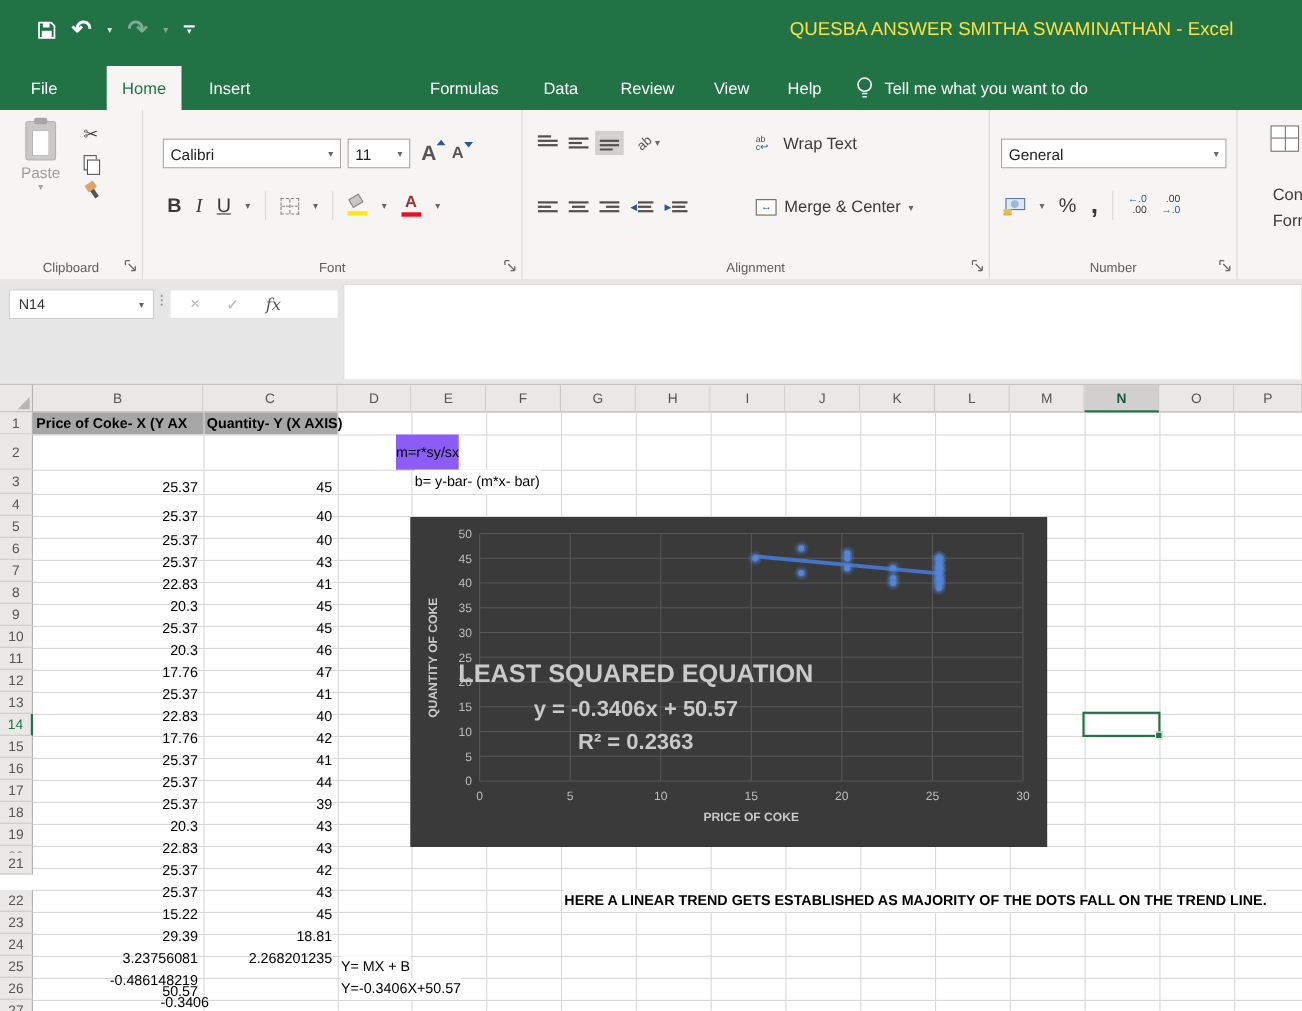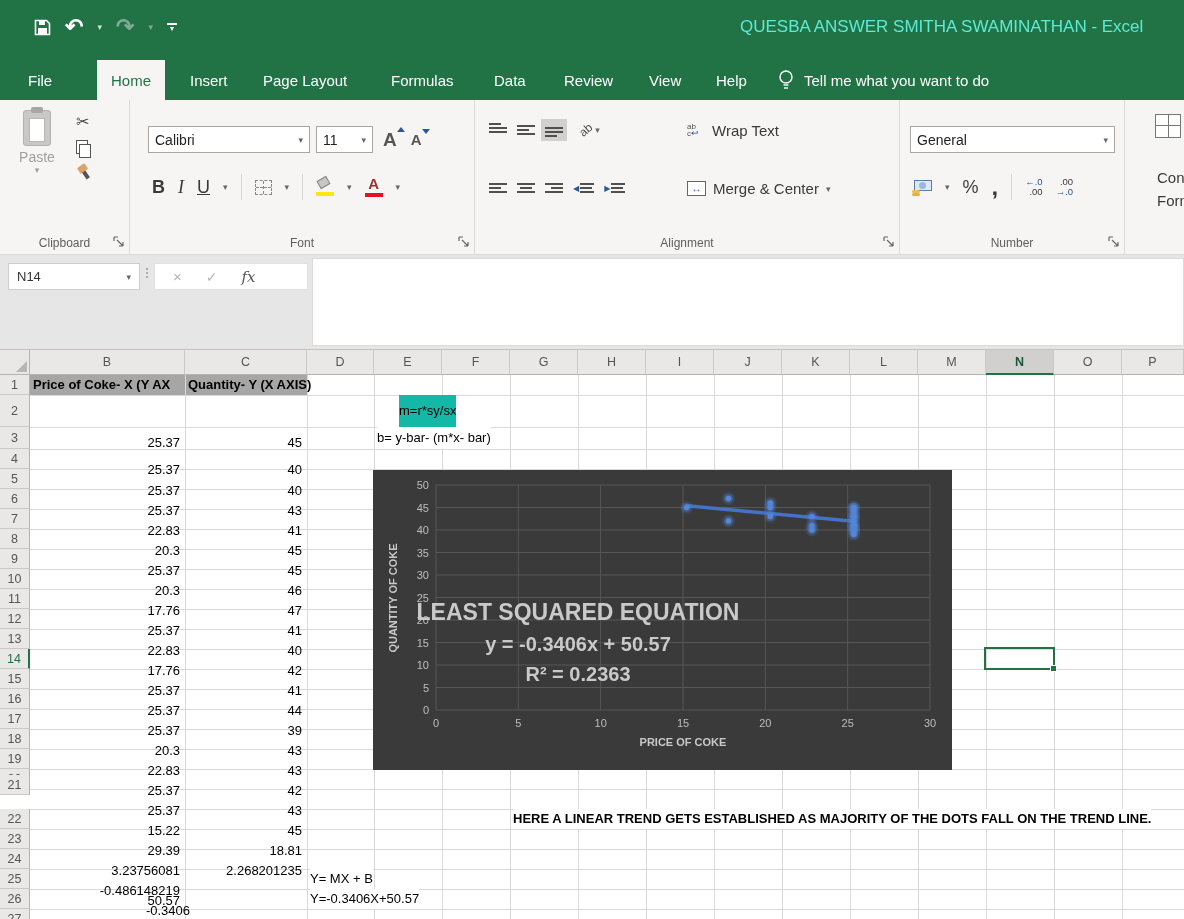--- a/index.html
+++ b/index.html
@@ -10,21 +10,21 @@
   
   #titlebar { position:absolute; left:0; top:0; width:1184px; height:60px;
     background:#217346; overflow:hidden; }
   .qat { position:absolute; left:34px; top:14px; display:flex; align-items:center; gap:14px; }
   .qat-btn { color:#fff; display:flex; align-items:center; }
   .qat-chev { color:#cfe3d8; font-size:9px; }
   .qat-chev.dim, .qat-dim { color:#7fab94; }
   .qat-custom { display:flex; flex-direction:column; align-items:center; color:#fff; }
   .qat-custom .bar { width:10px; height:2px; background:#fff; margin-bottom:1px; }
   .qat-custom .v { font-size:8px; line-height:6px; }
-  #title-text { position:absolute; left:740px; top:17px; color:#5eead4; font-size:17px;
+  #title-text { position:absolute; left:718px; top:17px; color:#fde047; font-size:17px;
     white-space:nowrap; }
 
   
   #tabrow { position:absolute; left:0; top:60px; width:1184px; height:40px; background:#217346; }
   .rtab { position:absolute; top:0; height:40px; display:flex; align-items:center;
     color:#fff; font-size:15px; cursor:default; padding:0 14px; }
   .rtab.active { background:#f6f5f3; color:#217346; }
   #tellme { position:absolute; left:778px; top:0; height:40px; display:flex;
     align-items:center; gap:10px; color:#fff; font-size:15px; }
 
@@ -202,21 +202,20 @@
       <svg width="16" height="22" viewBox="0 0 16 22">
         <circle cx="8" cy="8" r="6" fill="none" stroke="#fff" stroke-width="1.4"></circle>
         <line x1="5.5" y1="16" x2="10.5" y2="16" stroke="#fff" stroke-width="1.4"></line>
         <line x1="6" y1="19" x2="10" y2="19" stroke="#fff" stroke-width="1.4"></line>
       </svg>
       <span>Tell me what you want to do</span>
     </div>
   <div class="rtab" style="left: 14px;">File</div>
       <div class="rtab active" style="left: 97px;">Home</div>
       <div class="rtab" style="left: 176px;">Insert</div>
-      <div class="rtab" style="left: 249px;">Page Layout</div>
       <div class="rtab" style="left: 377px;">Formulas</div>
       <div class="rtab" style="left: 480px;">Data</div>
       <div class="rtab" style="left: 550px;">Review</div>
       <div class="rtab" style="left: 635px;">View</div>
       <div class="rtab" style="left: 702px;">Help</div>
     </div>
 
   <div id="ribbon">
 
     <div class="rgroup" id="g-clipboard">
@@ -509,21 +508,21 @@
       <div class="celltxt right" style="left: 185px; top: 339px; width: 117px; line-height: 20px;">39</div>
       <div class="celltxt right" style="left: 185px; top: 359px; width: 117px; line-height: 20px;">43</div>
       <div class="celltxt right" style="left: 185px; top: 379px; width: 117px; line-height: 20px;">43</div>
       <div class="celltxt right" style="left: 185px; top: 399px; width: 117px; line-height: 20px;">42</div>
       <div class="celltxt right" style="left: 185px; top: 419px; width: 117px; line-height: 20px;">43</div>
       <div class="celltxt right" style="left: 185px; top: 439px; width: 117px; line-height: 20px;">45</div>
       <div class="celltxt right" style="left: 185px; top: 459px; width: 117px; line-height: 20px;">18.81</div>
       <div class="celltxt right" style="left: 185px; top: 479px; width: 117px; line-height: 20px;">2.268201235</div>
       <div class="celltxt clip" style="left: 33px; top: 25px; line-height: 20px; font-weight: bold; width: 152px;">Price of Coke- X (Y AX</div>
       <div class="celltxt" style="left: 188px; top: 25px; line-height: 20px; font-weight: bold;">Quantity- Y (X AXIS)</div>
-      <div class="celltxt" style="left: 399px; top: 45px; line-height: 32px; background: #14b8a6;">m=r*sy/sx</div>
+      <div class="celltxt" style="left: 360px; top: 45px; line-height: 32px; background: #8b5cf6;">m=r*sy/sx</div>
       <div class="celltxt" style="left: 377px; top: 77px; line-height: 22px; background: rgb(255, 255, 255);">b= y-bar- (m*x- bar)</div>
       <div class="celltxt" style="left: 513px; top: 459px; line-height: 20px; font-weight: bold; background: rgb(255, 255, 255);">HERE A LINEAR TREND GETS ESTABLISHED AS MAJORITY OF THE DOTS FALL ON THE TREND LINE.</div>
       <div class="celltxt" style="left: 310px; top: 519px; line-height: 20px; background: rgb(255, 255, 255);">Y= MX + B</div>
       <div class="celltxt" style="left: 310px; top: 539px; line-height: 20px; background: rgb(255, 255, 255);">Y=-0.3406X+50.57</div>
       <div id="chart"><svg width="579" height="300">
           <line x1="63" x2="557" y1="240" y2="240" stroke="#575757" stroke-width="1"></line>
           <line x1="63" x2="557" y1="217.5" y2="217.5" stroke="#575757" stroke-width="1"></line>
           <line x1="63" x2="557" y1="195" y2="195" stroke="#575757" stroke-width="1"></line>
           <line x1="63" x2="557" y1="172.5" y2="172.5" stroke="#575757" stroke-width="1"></line>
           <line x1="63" x2="557" y1="150" y2="150" stroke="#575757" stroke-width="1"></line>

